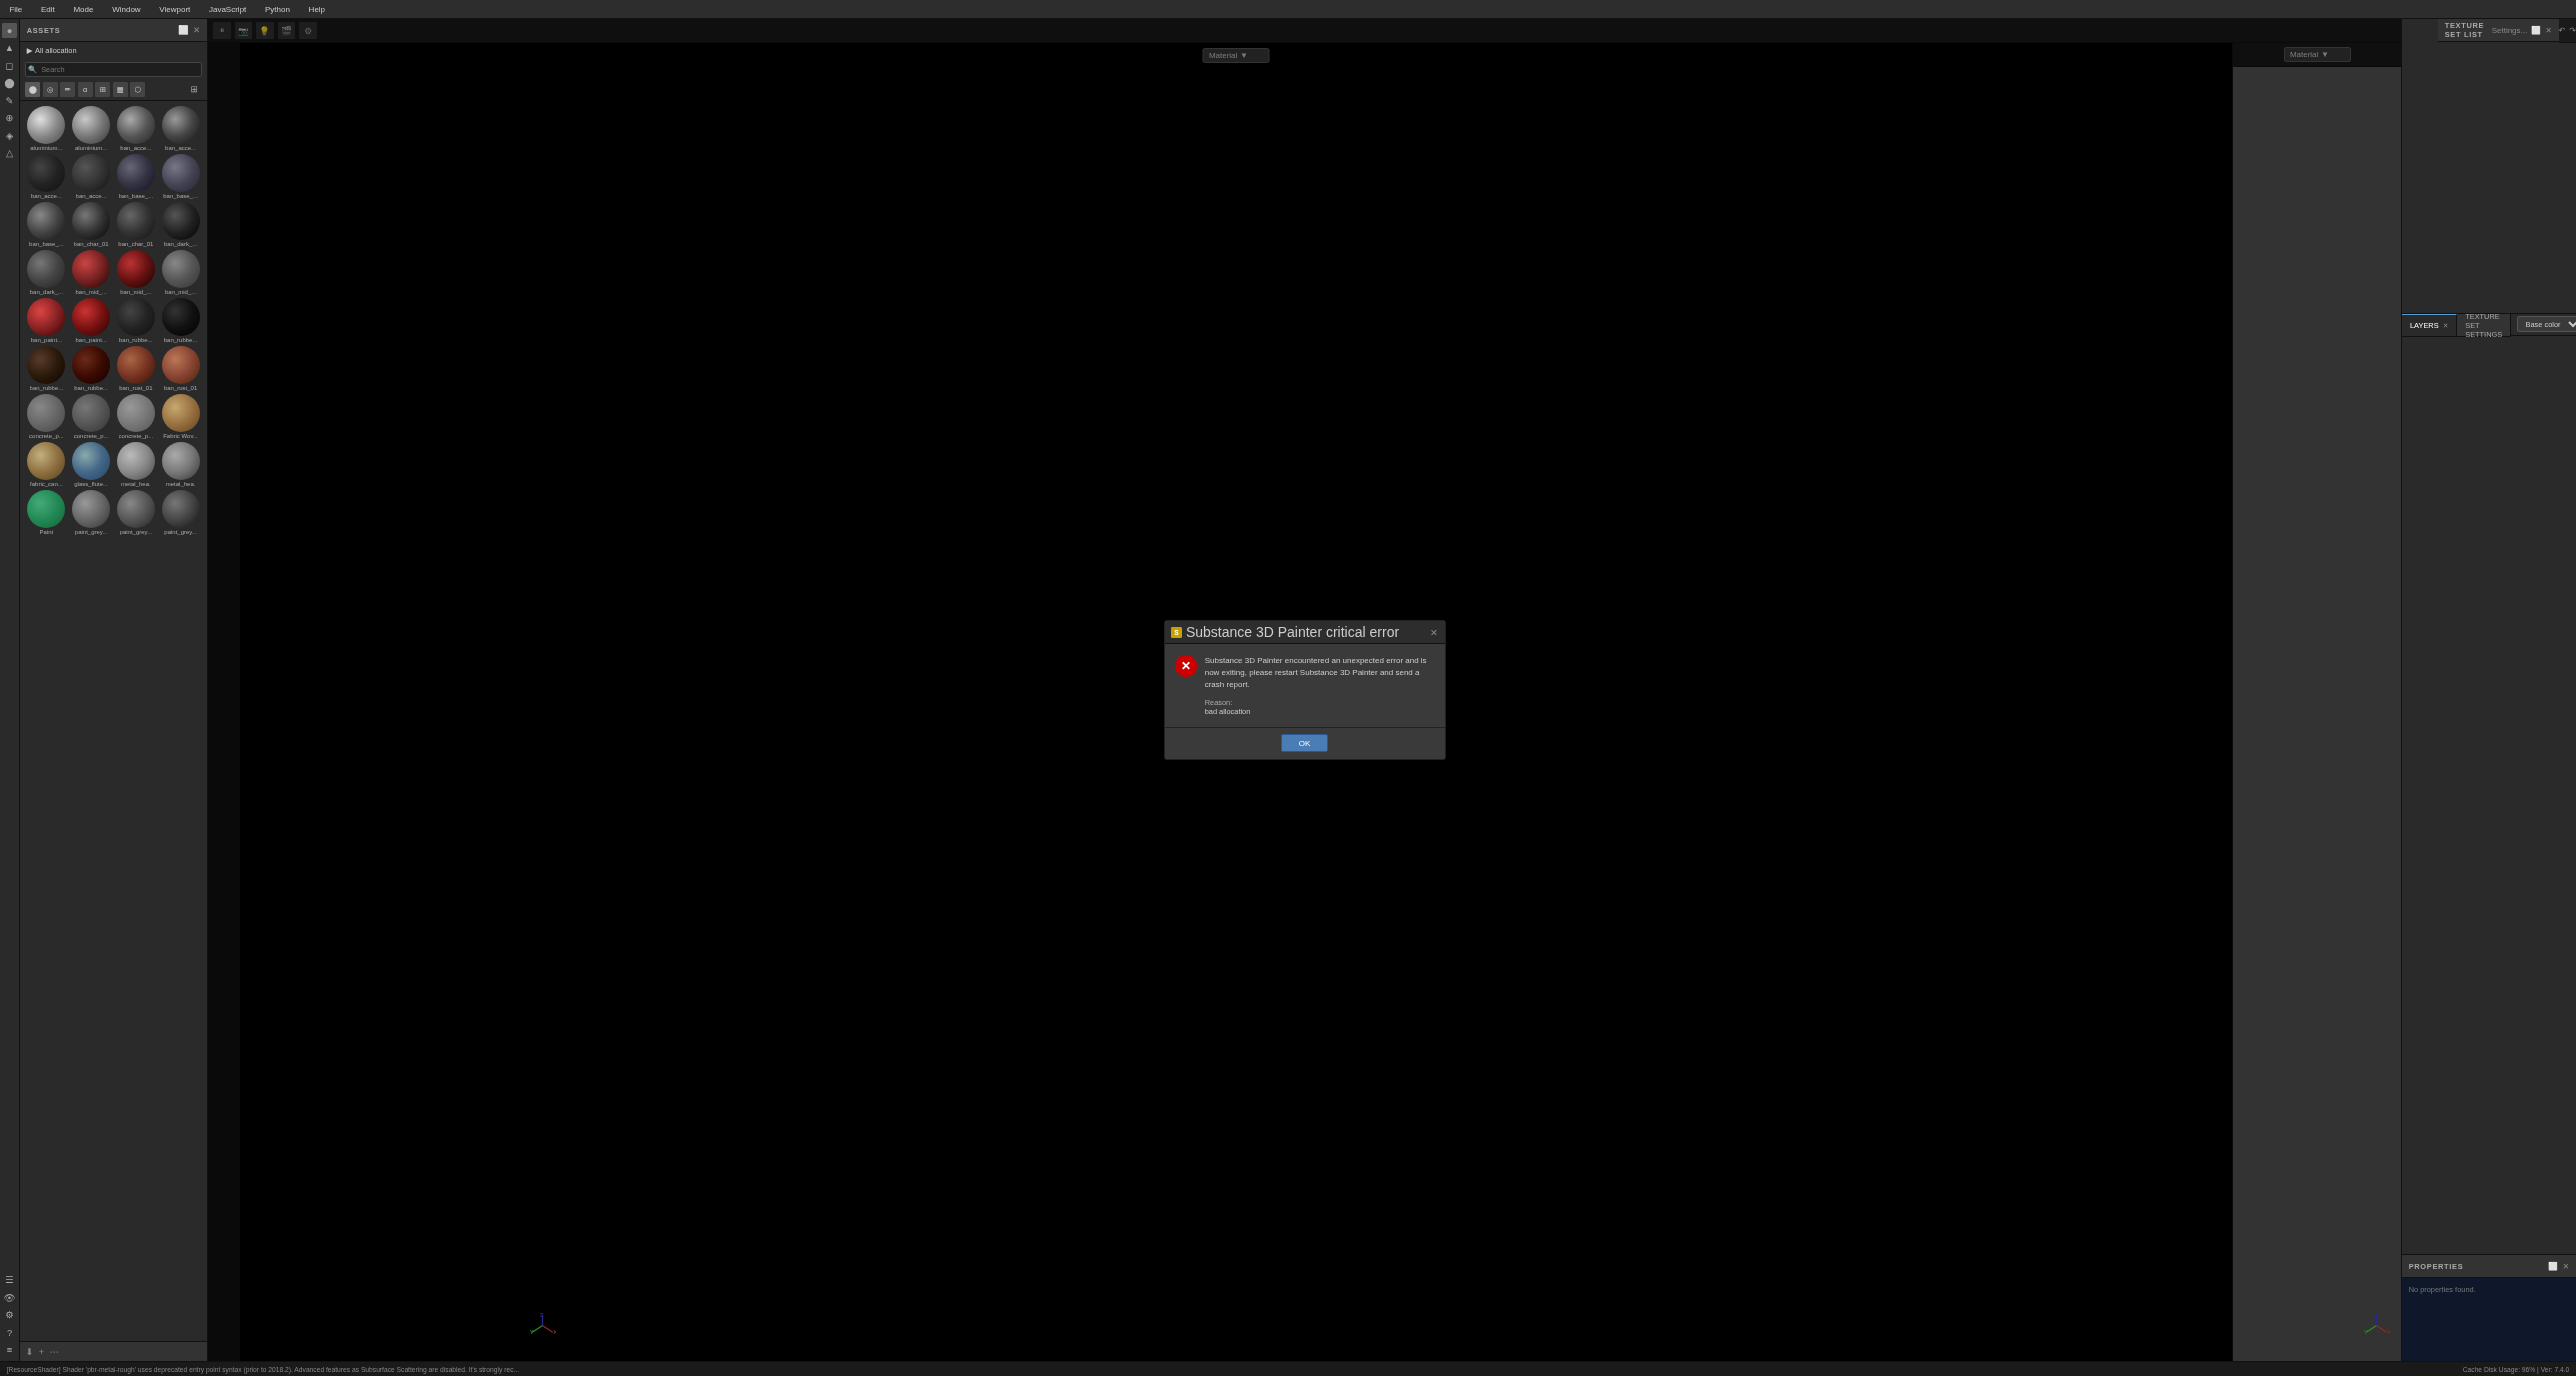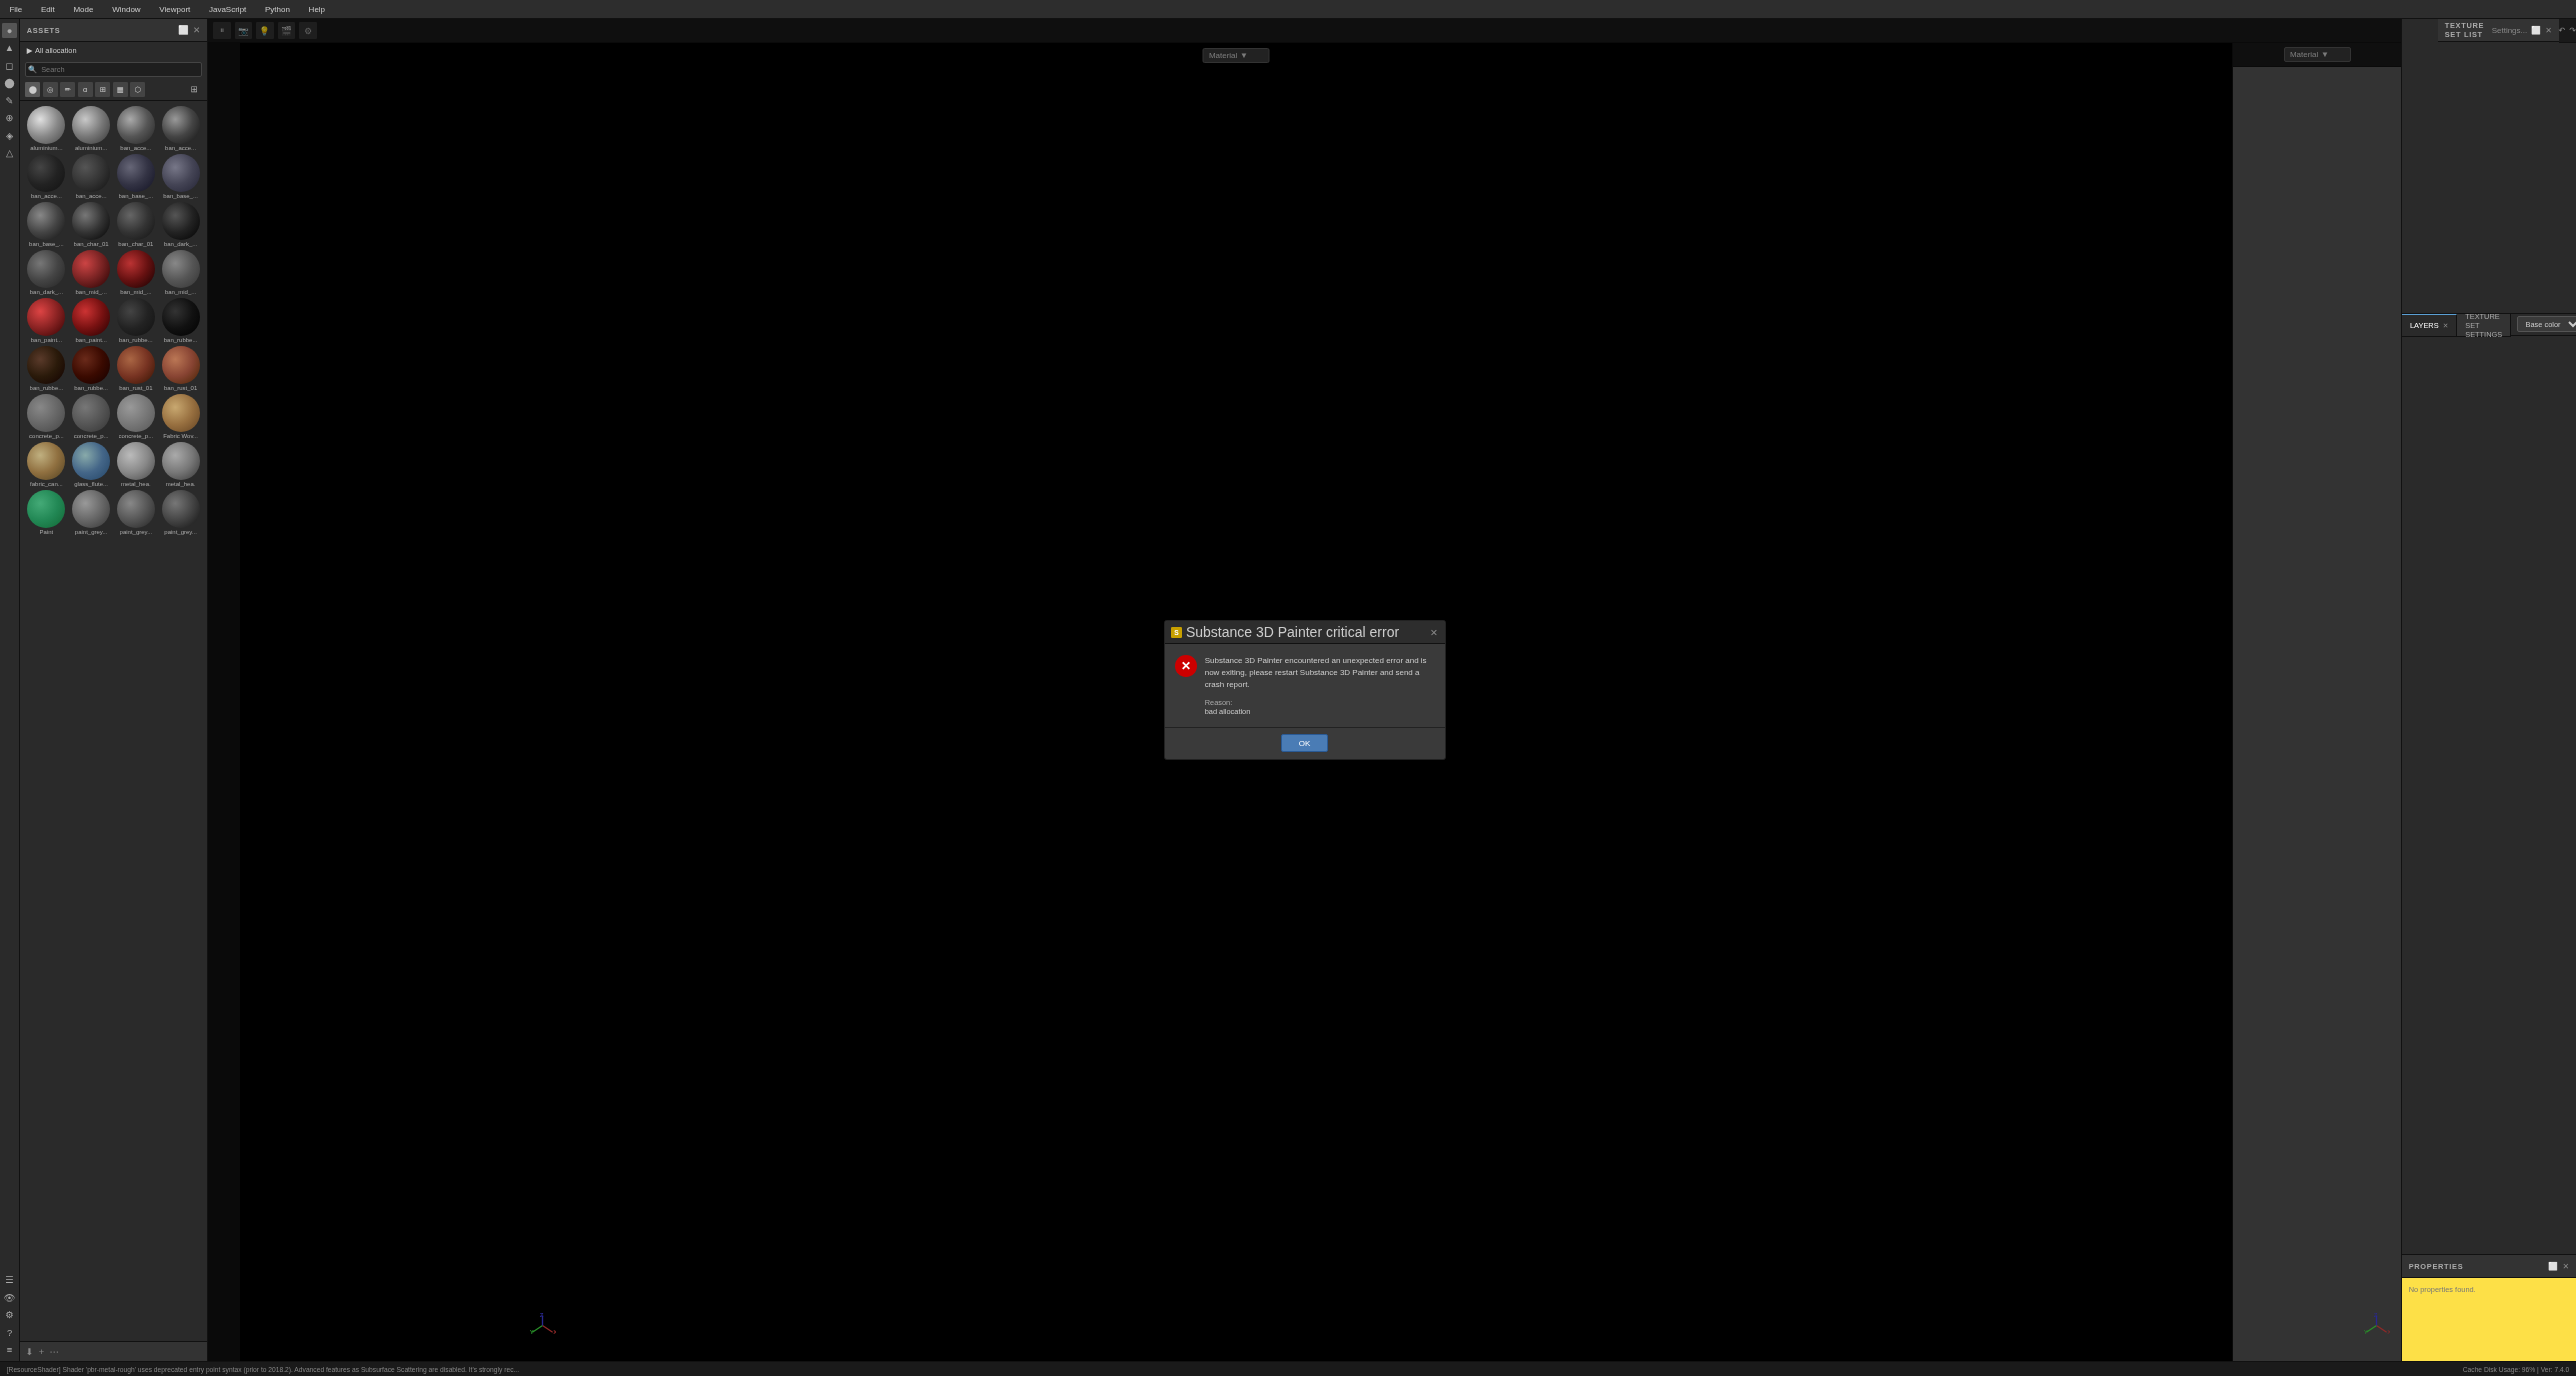--- a/index.html
+++ b/index.html
@@ -431,21 +431,21 @@
     .norm-opacity-area {
       margin-left: auto;
       display: flex;
       flex-direction: column;
       align-items: flex-end;
     }
 
     
     .properties-panel {
       height: 107px;
-      background: #fde047;
+      background: #0f172a;
       border-top: 0.7px solid #111;
     }
     .properties-header {
       height: 23px;
       background: #333;
       display: flex;
       align-items: center;
       justify-content: space-between;
       padding: 0 6.7px;
       border-bottom: 0.7px solid #111;

